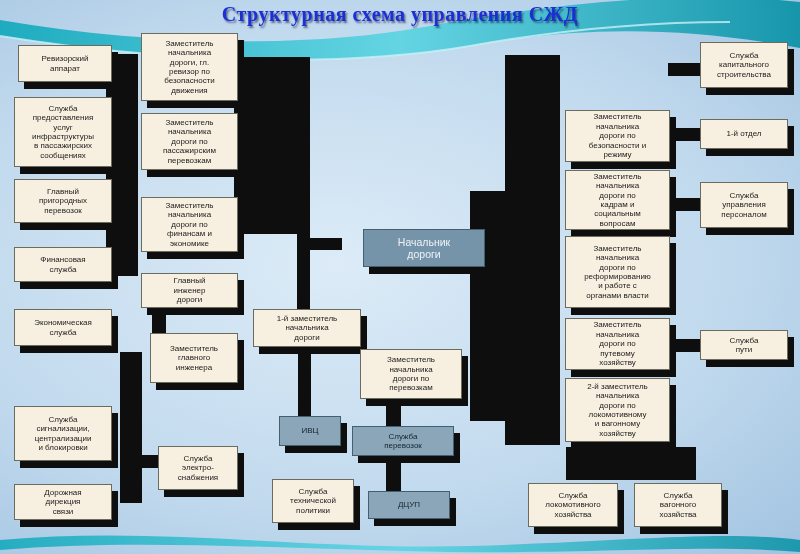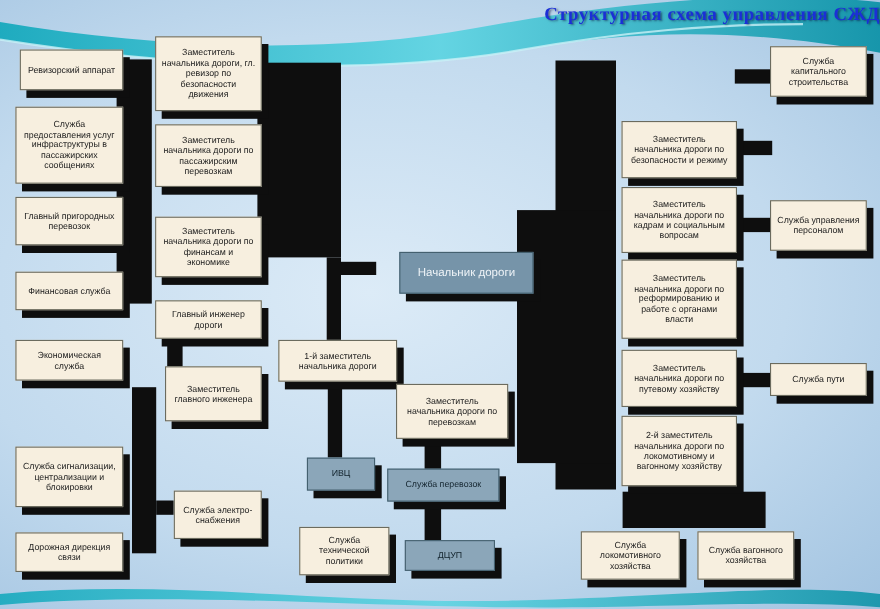--- a/index.html
+++ b/index.html
@@ -3,33 +3,33 @@
 <meta charset="utf-8">
 <style>
   html,body{margin:0;padding:0;background:#888;}
   .stage{
     position:relative;width:800px;height:554px;overflow:hidden;
     font-family:"Liberation Sans",sans-serif;
     background:radial-gradient(ellipse 95% 85% at 42% 48%, #dcebf7 0%, #c2daee 50%, #a3c4e1 85%, #8fb4d6 100%);
   }
   .waves{position:absolute;left:0;top:0;pointer-events:none;}
   .title{
-    position:absolute;left:0;top:3px;width:100%;text-align:right;
-    font-family:"Liberation Serif",serif;font-weight:bold;font-size:17px;
+    position:absolute;left:0;top:3px;width:100%;text-align:center;
+    font-family:"Liberation Serif",serif;font-weight:bold;font-size:20px;
     color:#1b2fd6;letter-spacing:.5px;
     text-shadow:1.5px 1.5px 2px rgba(10,10,50,.55);
     z-index:5;
   }
   .box{
     position:absolute;box-sizing:border-box;
     background:#f7efdf;border:1px solid #6b6b5e;
     box-shadow:6px 7px 0 #0e0e0e;
     color:#1c1c1c;font-size:8px;line-height:1.18;
     display:flex;align-items:center;justify-content:center;text-align:center;
-    padding:2px 5px;z-index:3;
+    padding:2px 20px;z-index:3;
   }
   .steel{background:#8ba6b9;border:1px solid #44606f;color:#13242e;}
   .main{background:#7694a9;color:#eef3f7;font-size:10.5px;margin-left:21px;}
   .conn{position:absolute;background:#0e0e0e;z-index:1;}
 </style>
 </head>
 <body>
 
 <div class="stage">
 
@@ -92,16 +92,17 @@
   <div class="box" style="left:565px;top:110px;width:105px;height:52px">Заместитель начальника дороги по безопасности и режиму</div>
   <div class="box" style="left:565px;top:170px;width:105px;height:60px">Заместитель начальника дороги по кадрам и социальным вопросам</div>
   <div class="box" style="left:565px;top:236px;width:105px;height:72px">Заместитель начальника дороги по реформированию и работе с органами власти</div>
   <div class="box" style="left:565px;top:318px;width:105px;height:52px">Заместитель начальника дороги по путевому хозяйству</div>
   <div class="box" style="left:565px;top:378px;width:105px;height:64px">2-й заместитель начальника дороги по локомотивному и вагонному хозяйству</div>
 
   <div class="box" style="left:528px;top:483px;width:90px;height:44px">Служба локомотивного хозяйства</div>
   <div class="box" style="left:634px;top:483px;width:88px;height:44px">Служба вагонного хозяйства</div>
 
   <div class="box" style="left:700px;top:42px;width:88px;height:46px">Служба капитального строительства</div>
+  <div class="box" style="left:700px;top:119px;width:88px;height:30px">1-й отдел</div>
   <div class="box" style="left:700px;top:182px;width:88px;height:46px">Служба управления персоналом</div>
   <div class="box" style="left:700px;top:330px;width:88px;height:30px">Служба пути</div>
 
 </div>
 
 </body></html>

